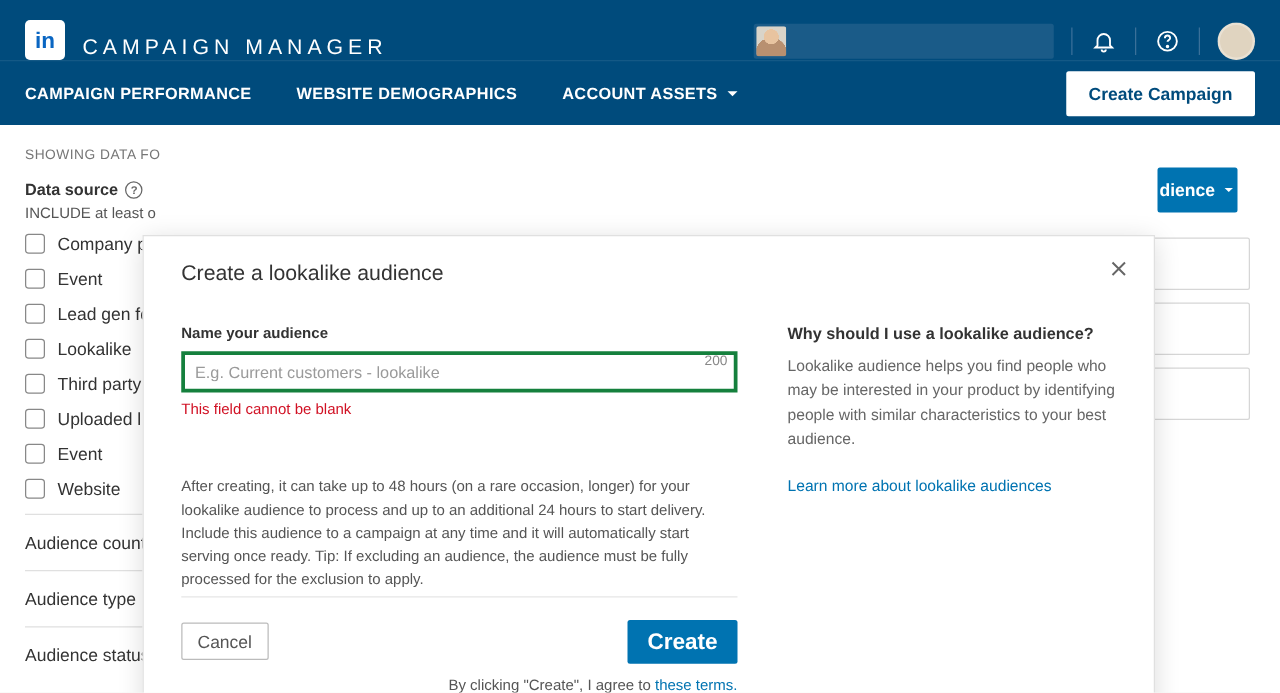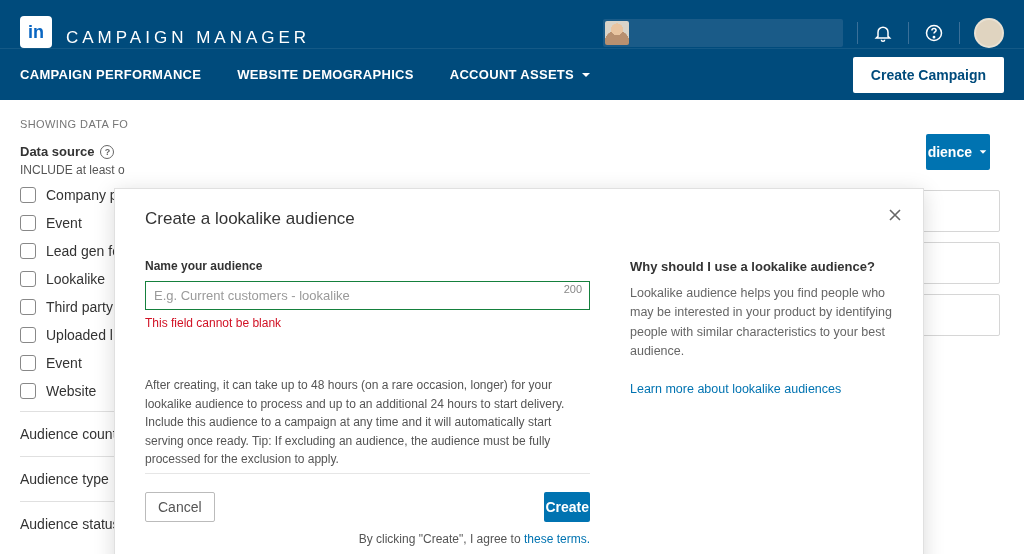--- a/index.html
+++ b/index.html
@@ -35,29 +35,29 @@
   .ghost-panels div{ border:1px solid #d6d6d6; height:42px; border-radius:2px; margin-bottom:10px; background:#fff;}
 
   
   .modal { position:absolute; left:114px; top:88px; right:100px; height:434px; background:#fff; border:1px solid #e0e0e0; box-shadow:0 4px 20px rgba(0,0,0,.15); padding:20px 30px; }
   .modal-title { font-size:17px; color:#333; font-weight:400;}
   .close-x { position:absolute; top:18px; right:20px; font-size:18px; color:#666; cursor:pointer; }
   .modal-body { display:flex; gap:40px; margin-top:30px;}
   .form-col { flex:0 0 445px; }
   .side-col { flex:1; }
   .field-label { font-size:12px; font-weight:600; color:#333; margin-bottom:8px;}
-  .text-input { width:100%; border:1px solid #15803d; padding:6px 8px; font-size:13px; color:#333; }
+  .text-input { width:100%; border:3px solid #15803d; padding:6px 8px; font-size:13px; color:#333; }
   .text-input::placeholder{color:#9a9a9a;}
   .input-wrap{position:relative;}
   .char-count{ position:absolute; right:8px; top:2px; font-size:11px; color:#888;}
   .err { color:#d11124; font-size:12px; margin-top:6px;}
   .note { font-size:12px; color:#555; line-height:1.55; margin-top:46px; padding-bottom:4px; border-bottom:1px solid #e6e6e6;}
   .actions { display:flex; align-items:center; margin-top:18px;}
   .btn-cancel { border:1px solid #bbb; background:#fff; padding:6px 12px; font-size:14px; border-radius:2px; cursor:pointer; color:#555;}
-  .btn-create { margin-left:auto; background:#0073b1; color:#fff; border:none; padding:7px 1px; font-size:14px; font-weight:600; border-radius:2px; cursor:pointer;}
+  .btn-create { margin-left:auto; background:#0073b1; color:#fff; border:none; padding:7px 16px; font-size:18px; font-weight:600; border-radius:2px; cursor:pointer;}
   .terms { text-align:right; font-size:12px; color:#555; margin-top:10px;}
   .terms a{ color:#0073b1; text-decoration:none;}
   .side-title{ font-size:13px; font-weight:600; margin-bottom:10px; color:#333;}
   .side-text{ font-size:12.5px; color:#666; line-height:1.55;}
   .side-link{ display:block; margin-top:20px; font-size:12.5px; color:#0073b1; text-decoration:none;}
 
   svg{display:block;}
 </style>
 </head>
 <body>

